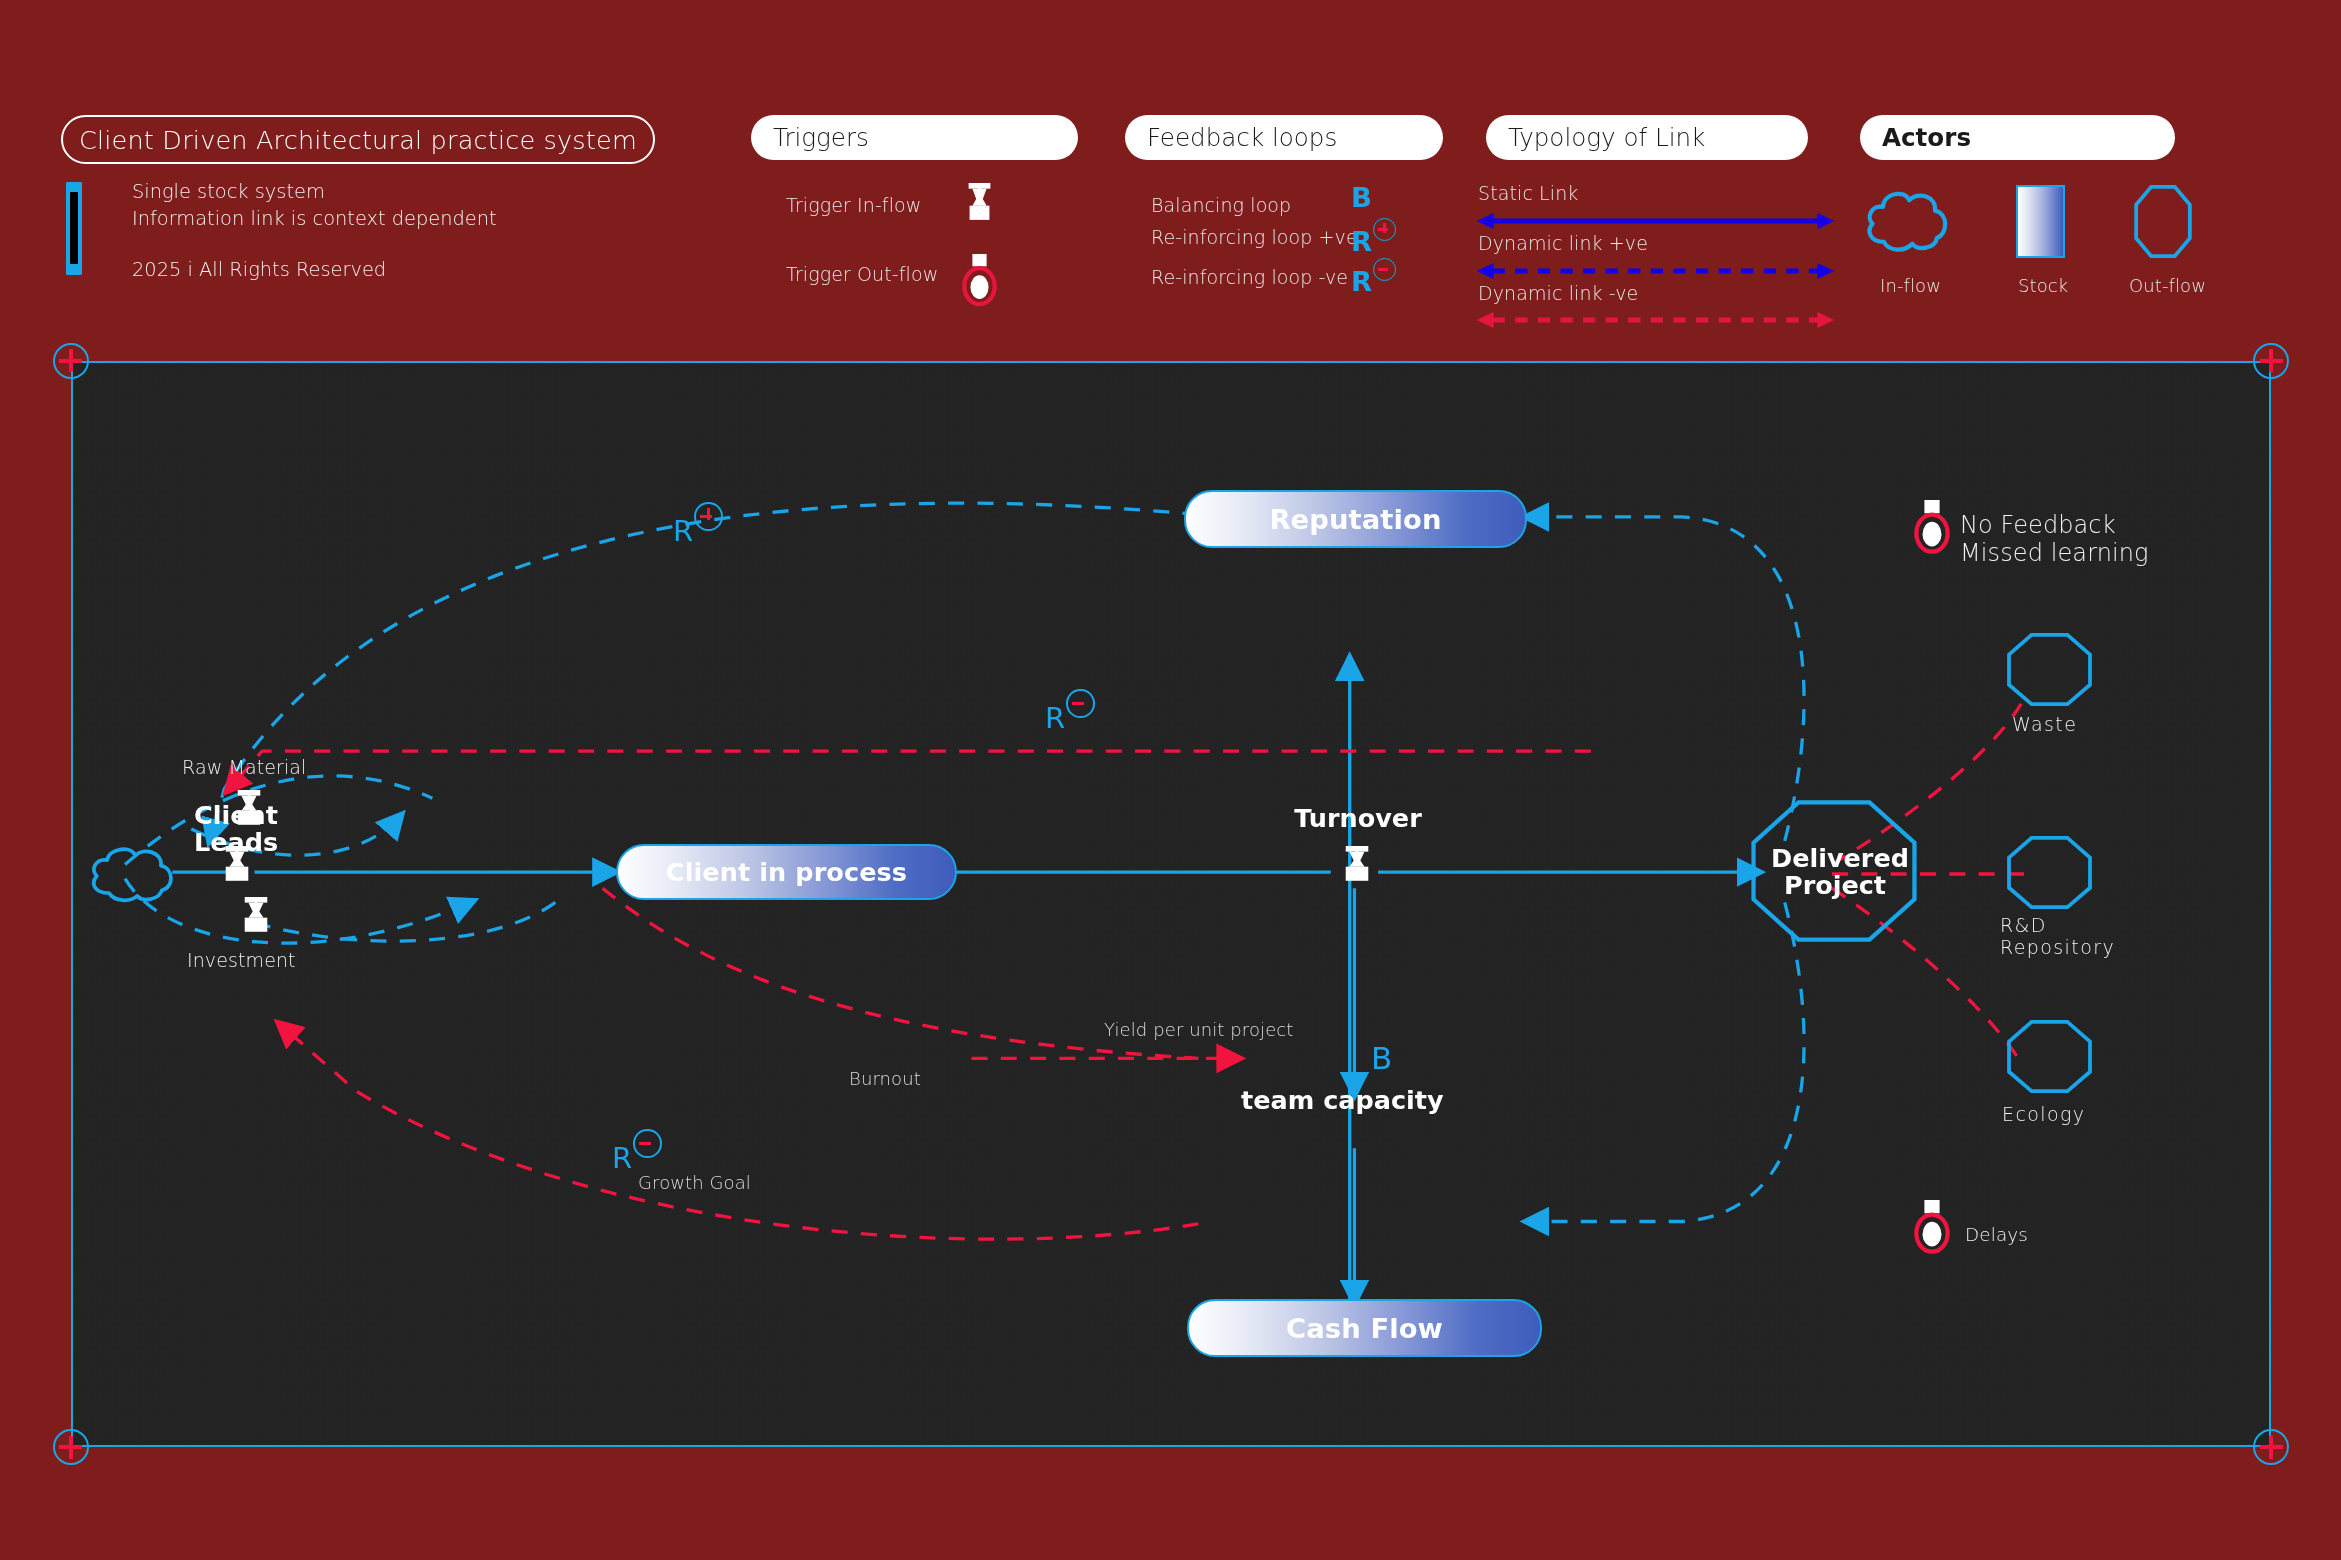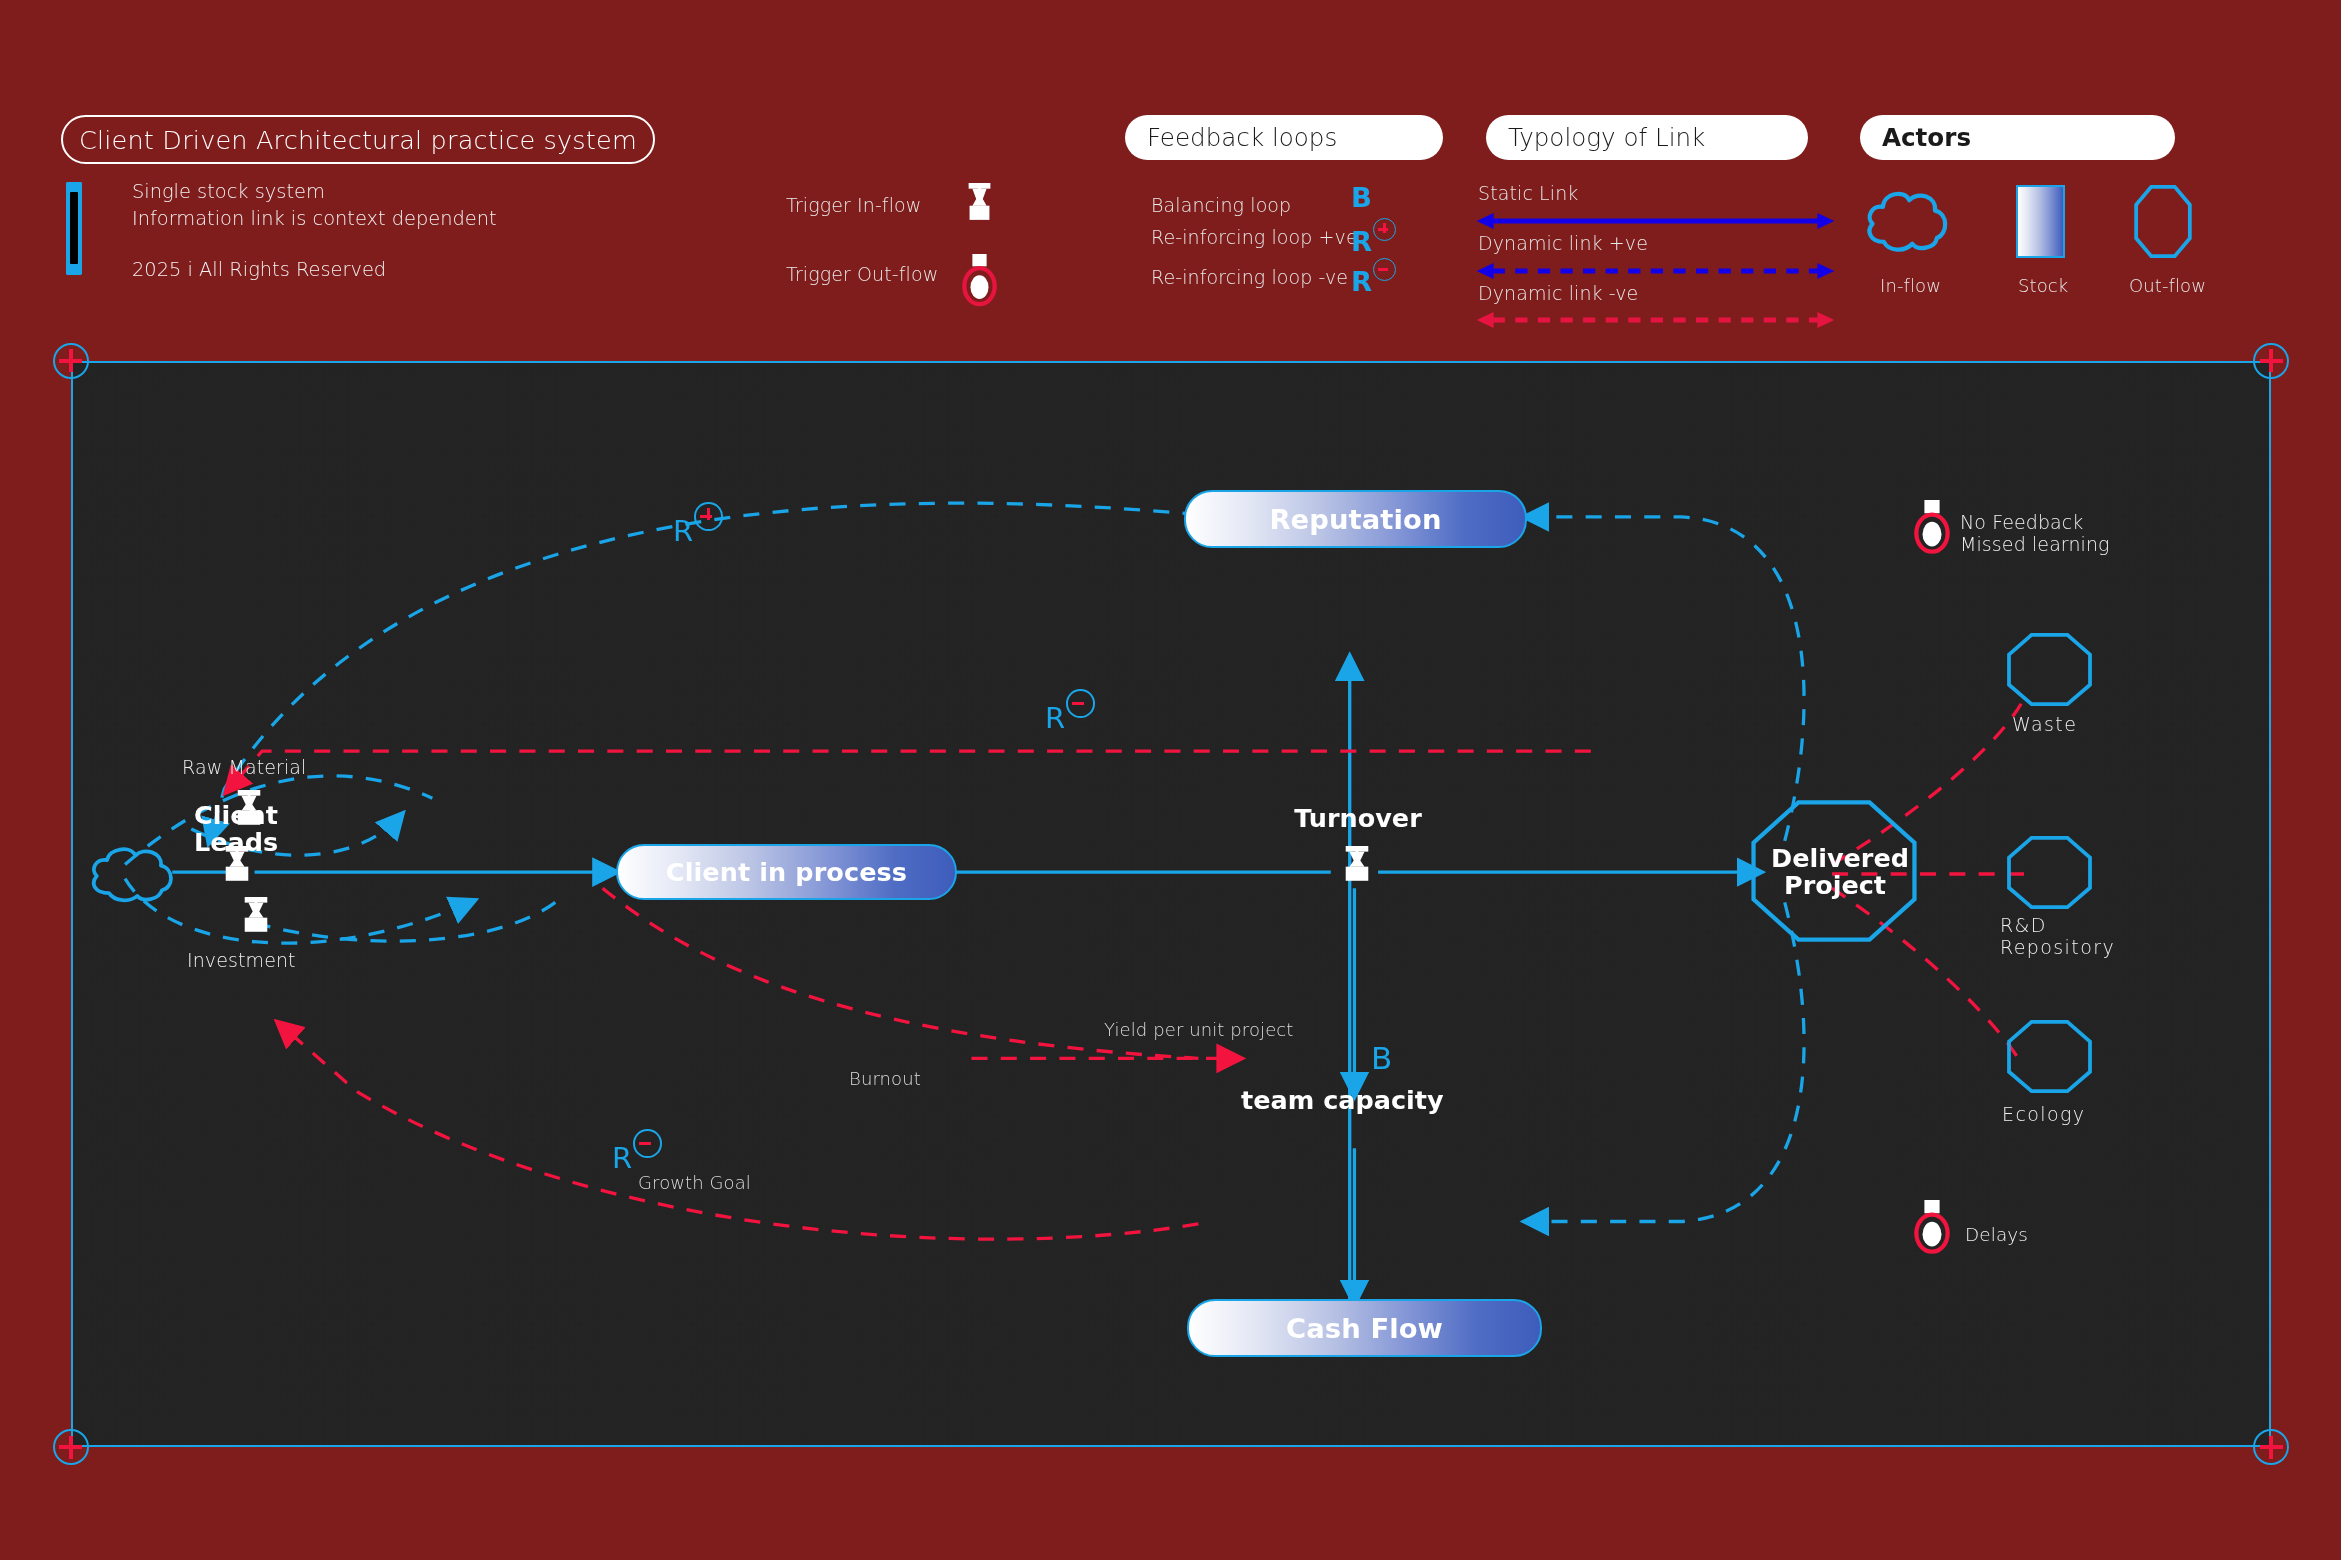--- a/index.html
+++ b/index.html
@@ -185,20 +185,23 @@
 
   <div class="abs" style="left:66px; top:182px; width:568px;">
     <div class="abs info-bar" style="left:0; top:0;">
       <div class="info-bar-inner"></div>
     </div>
     <div class="abs info-text" style="left:66px; top:-2.4px;">Single stock system</div>
     <div class="abs info-text" style="left:66px; top:24.6px;">Information link is context dependent</div>
     <div class="abs info-text" style="left:66px; top:76px;">2025 i All Rights Reserved</div>
   </div>
 
+  <div class="abs pill-white" style="left:751px; top:115px; width:283px; height:45px;">
+    <span>Triggers</span>
+  </div>
   <div class="abs legend-label" style="left:786px; top:194px;">Trigger In-flow</div>
   <div class="abs legend-label" style="left:786px; top:263px;">Trigger Out-flow</div>
 
   <svg class="abs" style="left:958px; top:183px;" width="43" height="52" viewBox="0 0 90 110">
     <rect x="22" y="0" width="46" height="12" fill="#fff"></rect>
     <rect x="42" y="0" width="6" height="46" fill="#fff"></rect>
     <path d="M30 12 L60 12 L52 34 L60 48 L30 48 L38 34 Z" fill="#fff"></path>
     <rect x="24" y="48" width="42" height="30" fill="#fff"></rect>
   </svg>
 
@@ -436,21 +439,21 @@
     </svg>
     <div class="node-thin wide" style="left:1929px; top:740px;">
       <span>Ecology</span>
     </div>
 
     <svg class="abs" style="left:1837px; top:137px;" width="44" height="55" viewBox="0 0 92 116">
       <rect x="30" y="0" width="32" height="28" fill="#fff"></rect>
       <ellipse cx="46" cy="70" rx="33" ry="39" fill="none" stroke="#f2143f" stroke-width="9"></ellipse>
       <ellipse cx="46" cy="72" rx="20" ry="26" fill="#fff"></ellipse>
     </svg>
-    <div class="node-thin" style="left:1887px; top:148px; font-size:19px;">
+    <div class="node-thin" style="left:1887px; top:148px; font-size:24px;">
       <span>No Feedback</span><br>
       <span>Missed learning</span>
     </div>
 
     <svg class="abs" style="left:1837px; top:837px;" width="44" height="55" viewBox="0 0 92 116">
       <rect x="30" y="0" width="32" height="28" fill="#fff"></rect>
       <ellipse cx="46" cy="70" rx="33" ry="39" fill="none" stroke="#f2143f" stroke-width="9"></ellipse>
       <ellipse cx="46" cy="72" rx="20" ry="26" fill="#fff"></ellipse>
     </svg>
     <div class="node-thin" style="left:1892px; top:861px; font-size:18.4px;">

